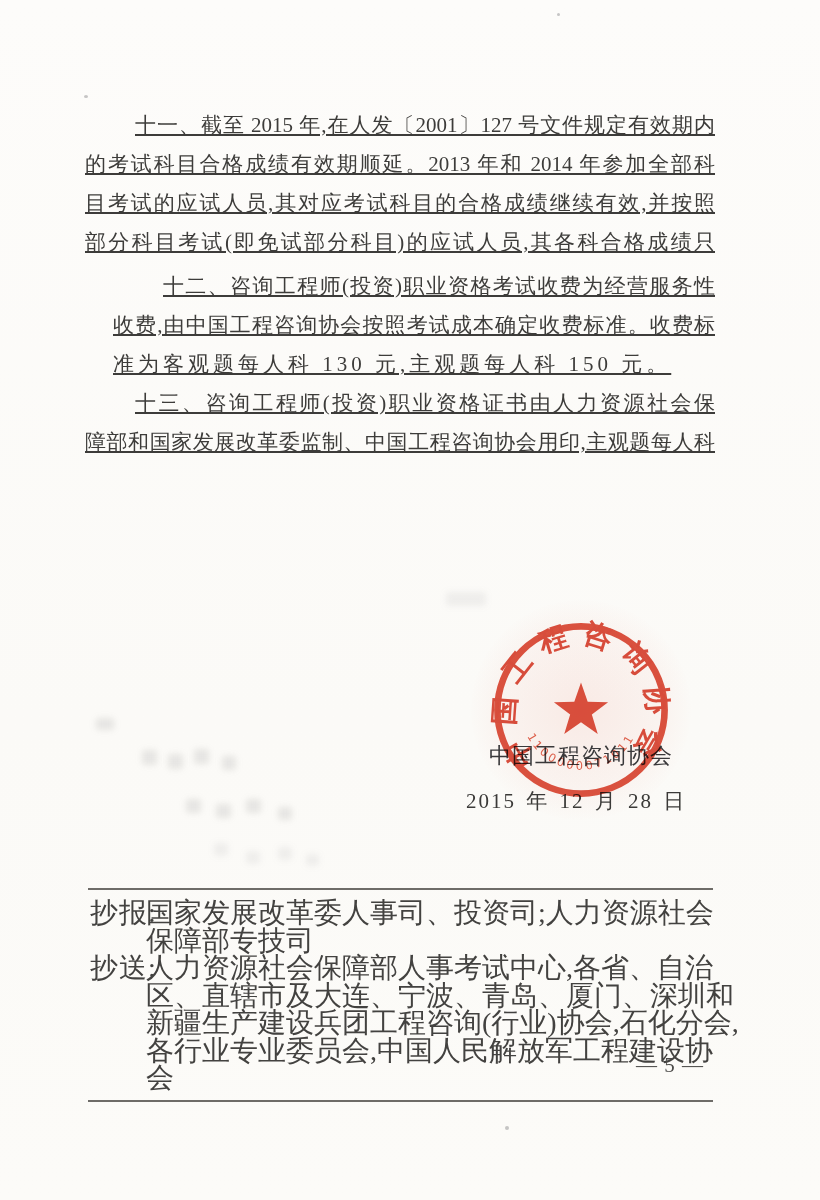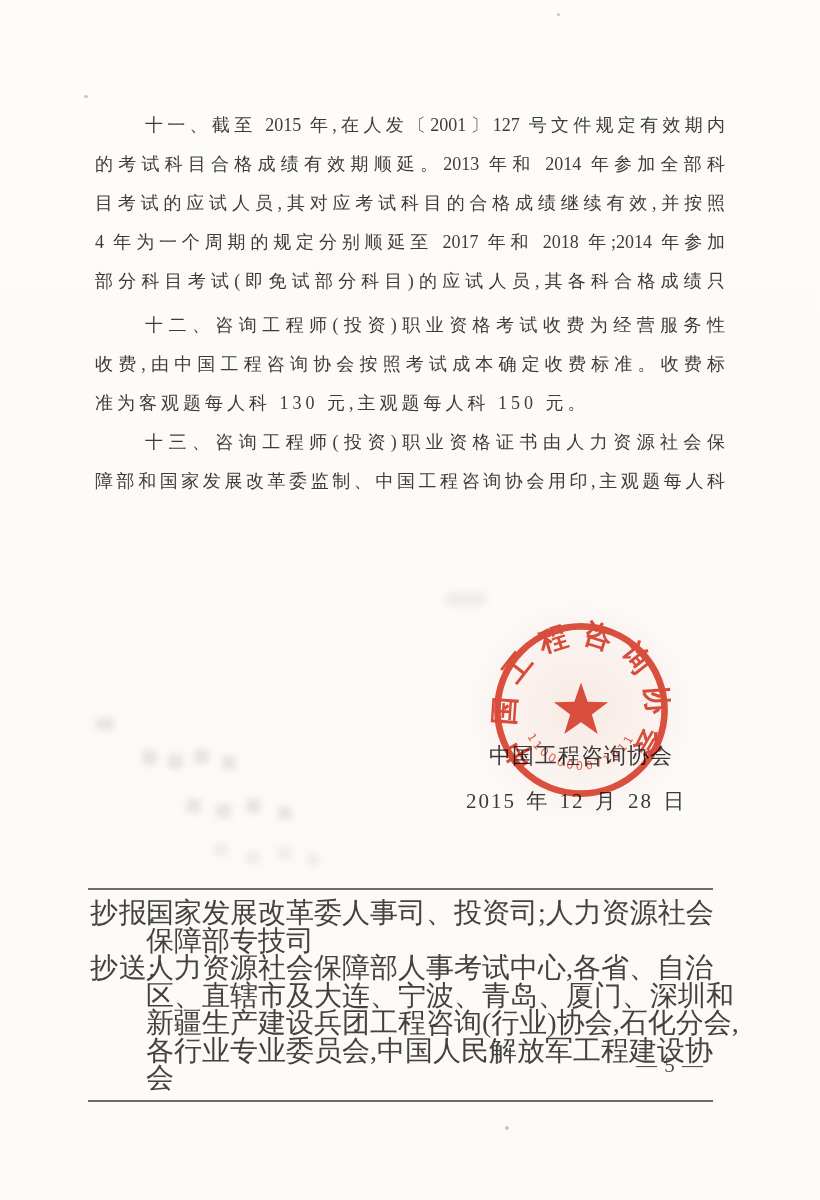--- a/index.html
+++ b/index.html
@@ -6,25 +6,25 @@
   html,body { margin:0; padding:0; background:#e9e7e2; }
   .page {
     position:relative; width:820px; height:1200px; margin:0 auto;
     background:linear-gradient(180deg,#fdfcfa 0%,#fbfaf7 60%,#fcfbf8 100%);
     font-family:"Liberation Serif","DejaVu Serif",serif;
     overflow:hidden;
   }
 
   
   .doc-body {
-    position:absolute; left:95px; top:106px; width:630px;
-    color:#3d3c3a; font-size:18px; line-height:39px;
+    position:absolute; left:85px; top:106px; width:630px;
+    color:#3d3c3a; font-size:21px; line-height:39px;text-decoration:underline;
   }
   .para { margin:0; }
-  .para-1 { margin-top:5px; }
+  .para-1 { margin-top:5px;margin-left:28px; }
   .doc-line { text-align:justify; text-align-last:justify; }
   .doc-line.last { text-align-last:auto; letter-spacing:4px; }
   .doc-line.first { padding-left:50px; }
 
   
   .sig-org {
     position:absolute; left:489px; top:741px;
     font-size:22px; letter-spacing:1px; color:#39383a; white-space:nowrap;
   }
   .sig-date {
@@ -73,21 +73,20 @@
 </head>
 <body>
 
 <div class="page">
 
   <div class="doc-body">
       <div class="para para-0">
         <div class="doc-line first">十一、截至 2015 年,在人发〔2001〕127 号文件规定有效期内</div>
         <div class="doc-line">的考试科目合格成绩有效期顺延。2013 年和 2014 年参加全部科</div>
         <div class="doc-line">目考试的应试人员,其对应考试科目的合格成绩继续有效,并按照</div>
-        <div class="doc-line">4 年为一个周期的规定分别顺延至 2017 年和 2018 年;2014 年参加</div>
         <div class="doc-line">部分科目考试(即免试部分科目)的应试人员,其各科合格成绩只</div>
       </div>
       <div class="para para-1">
         <div class="doc-line first">十二、咨询工程师(投资)职业资格考试收费为经营服务性</div>
         <div class="doc-line">收费,由中国工程咨询协会按照考试成本确定收费标准。收费标</div>
         <div class="doc-line last">准为客观题每人科 130 元,主观题每人科 150 元。</div>
       </div>
       <div class="para para-2">
         <div class="doc-line first">十三、咨询工程师(投资)职业资格证书由人力资源社会保</div>
         <div class="doc-line">障部和国家发展改革委监制、中国工程咨询协会用印,主观题每人科</div>

